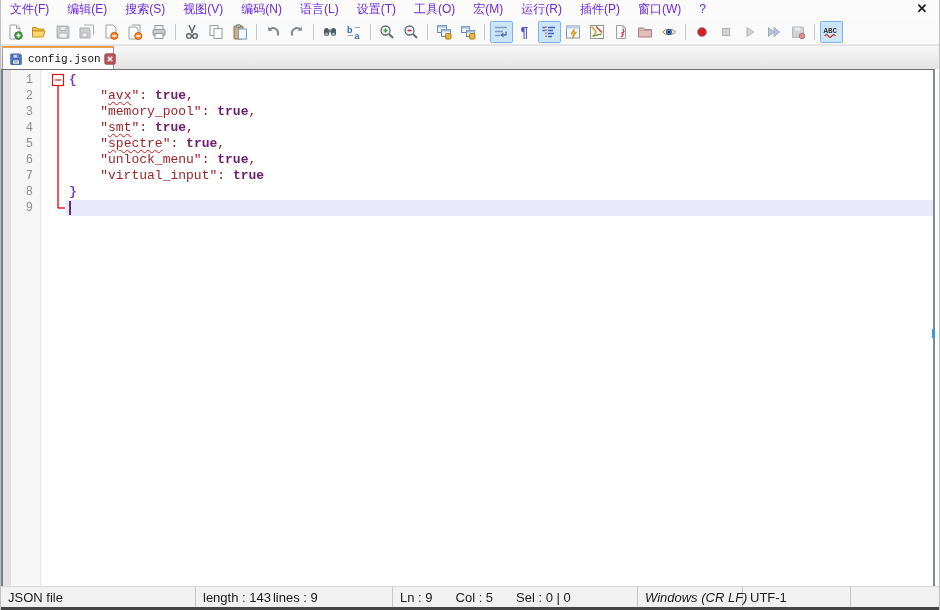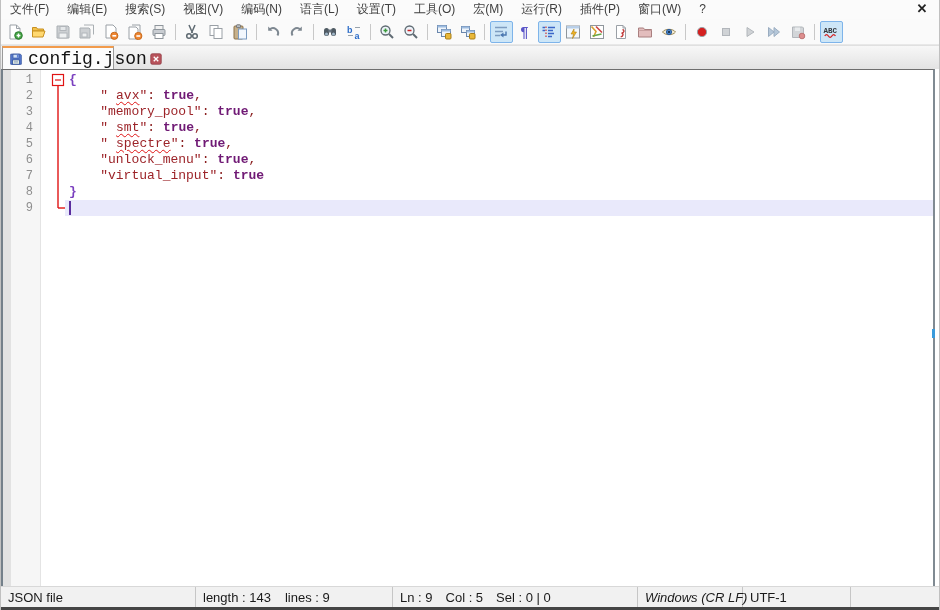--- a/index.html
+++ b/index.html
@@ -5,21 +5,21 @@
   html,body{margin:0;padding:0;background:#d4d4d4;}
   *{box-sizing:border-box;}
   #window{
     position:relative;width:940px;height:610px;background:#ffffff;
     font-family:"Liberation Sans",sans-serif;overflow:hidden;
     border-left:1px solid #c0c0c0;border-right:1px solid #c0c0c0;
   }
   
   #menubar{
     position:absolute;top:0;left:0;width:100%;height:19px;
-    background:#fbfbfb;display:flex;align-items:center;font-size:12px;color:#404040;
+    background:#fbfbfb;display:flex;align-items:center;font-size:12px;color:#6d28d9;
   }
   .menu-item{padding:0 9px;line-height:19px;cursor:default;}
   #win-close{
     position:absolute;right:6px;top:0;width:22px;height:19px;text-align:center;
     line-height:18px;font-size:13px;color:#222;font-weight:bold;cursor:default;
   }
   
   #toolbar{
     position:absolute;top:19px;left:0;width:100%;height:26px;background:#fafafa;
     display:flex;align-items:center;padding-left:2px;border-bottom:1px solid #e8e8e8;
@@ -37,21 +37,21 @@
     position:absolute;top:45px;left:0;width:100%;height:24px;
     background:linear-gradient(#f7f7f7,#e3e3e3);border-top:1px solid #e0e0e0;
   }
   #tab-active{
     position:absolute;left:1px;top:0;height:24px;width:112px;background:#fcfcfc;
     border:1px solid #9a9a9a;border-bottom:none;border-top:2px solid #f29b4c;
     display:flex;align-items:center;padding:0 4px 0 6px;
   }
   #tab-active .tab-label{
     font-family:"Liberation Mono","DejaVu Sans Mono",monospace;
-    font-size:18px;color:#111;margin:0 3px 0 5px;white-space:nowrap;
+    font-size:11px;color:#111;margin:0 3px 0 5px;white-space:nowrap;
   }
   .tab-icon svg{width:14px;height:14px;display:block;}
   .tab-close svg{width:12px;height:12px;display:block;}
   
   #editor{
     position:absolute;top:69px;left:0;width:934px;height:517px;background:#ffffff;
     border-top:1px solid #6e6e6e;border-left:2px solid #74808a;border-right:2px solid #808a92;
   }
   #bookmark-margin{position:absolute;left:0;top:0;width:8px;height:100%;background:#e2e2e2;}
   #number-margin{
@@ -67,33 +67,33 @@
   #code-area{position:absolute;left:62px;top:0;right:0;bottom:0;padding-top:2px;overflow:hidden;}
   .code-row{
     height:16px;line-height:16px;white-space:pre;padding-left:4px;position:relative;
     font-family:"Liberation Mono","DejaVu Sans Mono",monospace;font-size:13px;color:#1a1a1a;
   }
   .code-row.cur{background:#e9e9fb;}
   .tok-str{color:#9c2328;}
   .tok-op{color:#8b2020;}
   .tok-kw{color:#701a75;font-weight:bold;}
   .tok-brace{color:#7a3fbf;font-weight:bold;}
-  .misspell{text-decoration:underline wavy #e01414 1px;text-underline-offset:2px;margin-left:8px;}
+  .misspell{text-decoration:underline wavy #e01414 1px;text-underline-offset:2px;}
   #caret{position:absolute;left:4px;top:1px;width:2px;height:14px;background:#5a2d9e;}
   #map-tick{position:absolute;right:-2px;top:259px;width:3px;height:9px;background:#3a9bdc;}
   
   #statusbar{
     position:absolute;top:586px;left:0;width:100%;height:21px;background:#f1f1f1;
     border-top:1px solid #d8d8d8;display:flex;font-size:13px;color:#1a1a1a;align-items:center;
   }
   .sb-sec{height:100%;display:flex;align-items:center;border-right:1px solid #c6c6c6;padding-left:7px;}
   .sb-sec span{white-space:nowrap;}
   #sb-type{width:195px;}
-  #sb-size{width:197px;gap:14px;align-items:center;}
-  #sb-pos{width:245px;gap:13px;}
+  #sb-size{width:197px;gap:2px;align-items:center;}
+  #sb-pos{width:245px;gap:23px;}
   #sb-eol{width:105px;font-style:italic;}
   #sb-enc{width:108px;}
   #sb-ins{flex:1;border-right:none;position:relative;margin-top:29px;}
   #sb-grip{
     position:absolute;right:3px;bottom:3px;width:10px;height:10px;
     background:
       radial-gradient(circle at 8px 2px,#a8a8a8 1.1px,transparent 1.3px),
       radial-gradient(circle at 8px 8px,#a8a8a8 1.1px,transparent 1.3px),
       radial-gradient(circle at 2px 8px,#a8a8a8 1.1px,transparent 1.3px),
       radial-gradient(circle at 5px 5px,#a8a8a8 1.1px,transparent 1.3px);

